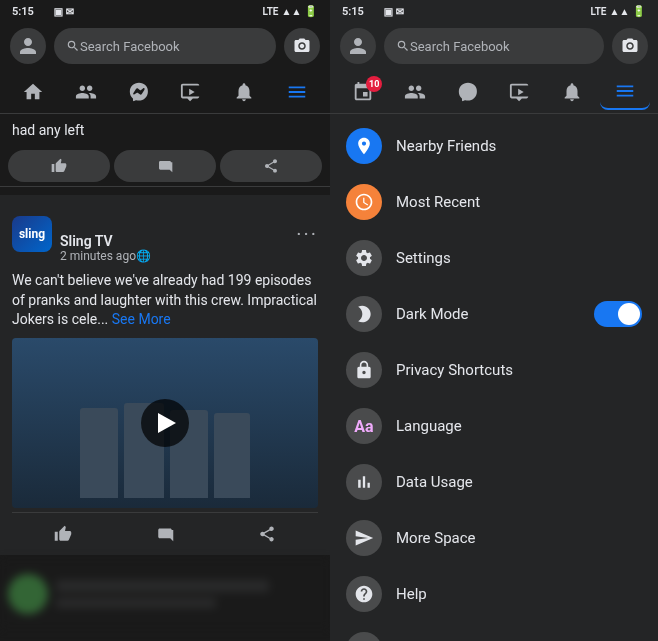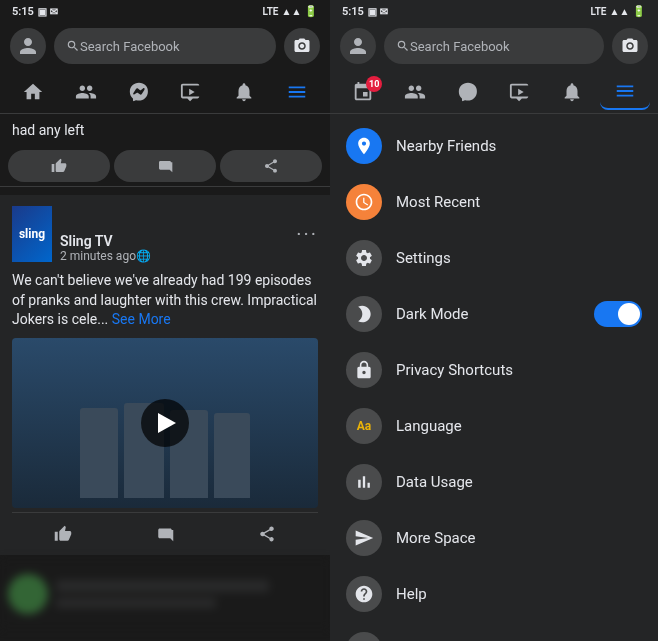--- a/index.html
+++ b/index.html
@@ -37,21 +37,21 @@
     .status-bar {
       display: flex;
       justify-content: space-between;
       align-items: center;
       padding: 4px 12px;
       font-size: 11px;
       font-weight: 600;
       color: #e4e6eb;
       height: 22px;
     }
-    .status-left { display: flex; align-items: center; gap: 4px; }
+    .status-left { display: flex; align-items: center; gap: 20px; }
     .status-right { display: flex; align-items: center; gap: 3px; }
 
     
     .top-bar {
       display: flex;
       align-items: center;
       padding: 6px 10px;
       gap: 8px;
       height: 48px;
     }
@@ -167,22 +167,22 @@
       justify-content: space-between;
       margin-bottom: 8px;
     }
     .post-author {
       display: flex;
       align-items: center;
       gap: 8px;
     }
     .sling-logo {
       width: 40px;
-      height: 56px;
-      border-radius: 0;
+      height: 36px;
+      border-radius: 8px;
       background: linear-gradient(135deg, #1a3a8a, #0066cc);
       display: flex;
       align-items: center;
       justify-content: center;
       font-size: 9px;
       font-weight: bold;
       color: white;
     }
     .post-author-info { display: flex; flex-direction: column; }
     .post-author-name { font-size: 14px; font-weight: 600; color: #e4e6eb; margin-top: 28px; }
@@ -626,21 +626,21 @@
       <div class="menu-icon gray-bg">
         <svg width="20" height="20" viewBox="0 0 24 24" fill="#e4e6eb">
             <path d="M18 8h-1V6c0-2.76-2.24-5-5-5S7 3.24 7 6v2H6c-1.1 0-2 .9-2 2v10c0 1.1.9 2 2 2h12c1.1 0 2-.9 2-2V10c0-1.1-.9-2-2-2zm-6 9c-1.1 0-2-.9-2-2s.9-2 2-2 2 .9 2 2-.9 2-2 2zm3.1-9H8.9V6c0-1.71 1.39-3.1 3.1-3.1 1.71 0 3.1 1.39 3.1 3.1v2z"></path>
           </svg>
       </div>
       <span class="menu-label">Privacy Shortcuts</span>
     </div>
 
     <div class="menu-item">
       <div class="menu-icon gray-bg">
-        <span style="font-size:12px;font-weight:bold;color:#eab308;">Aa</span>
+        <span style="font-size:16px;font-weight:bold;color:#f0abfc;">Aa</span>
       </div>
       <span class="menu-label">Language</span>
     </div>
 
     <div class="menu-item">
       <div class="menu-icon gray-bg">
         <svg width="20" height="20" viewBox="0 0 24 24" fill="#e4e6eb">
             <path d="M5 9.2h3V19H5zM10.6 5h2.8v14h-2.8zm5.6 8H19v6h-2.8z"></path>
           </svg>
       </div>

